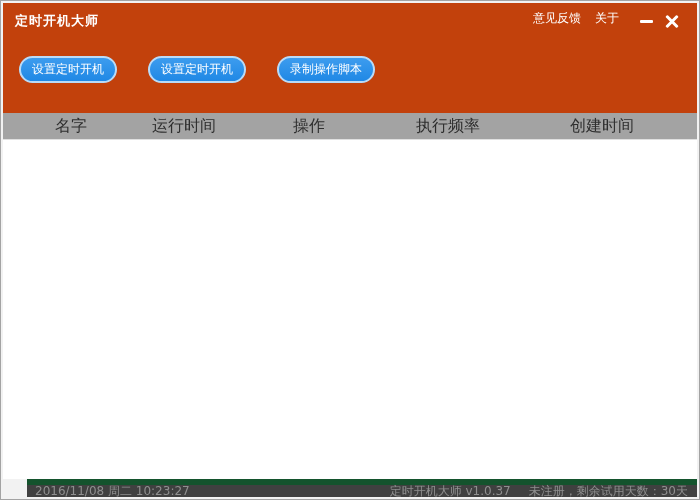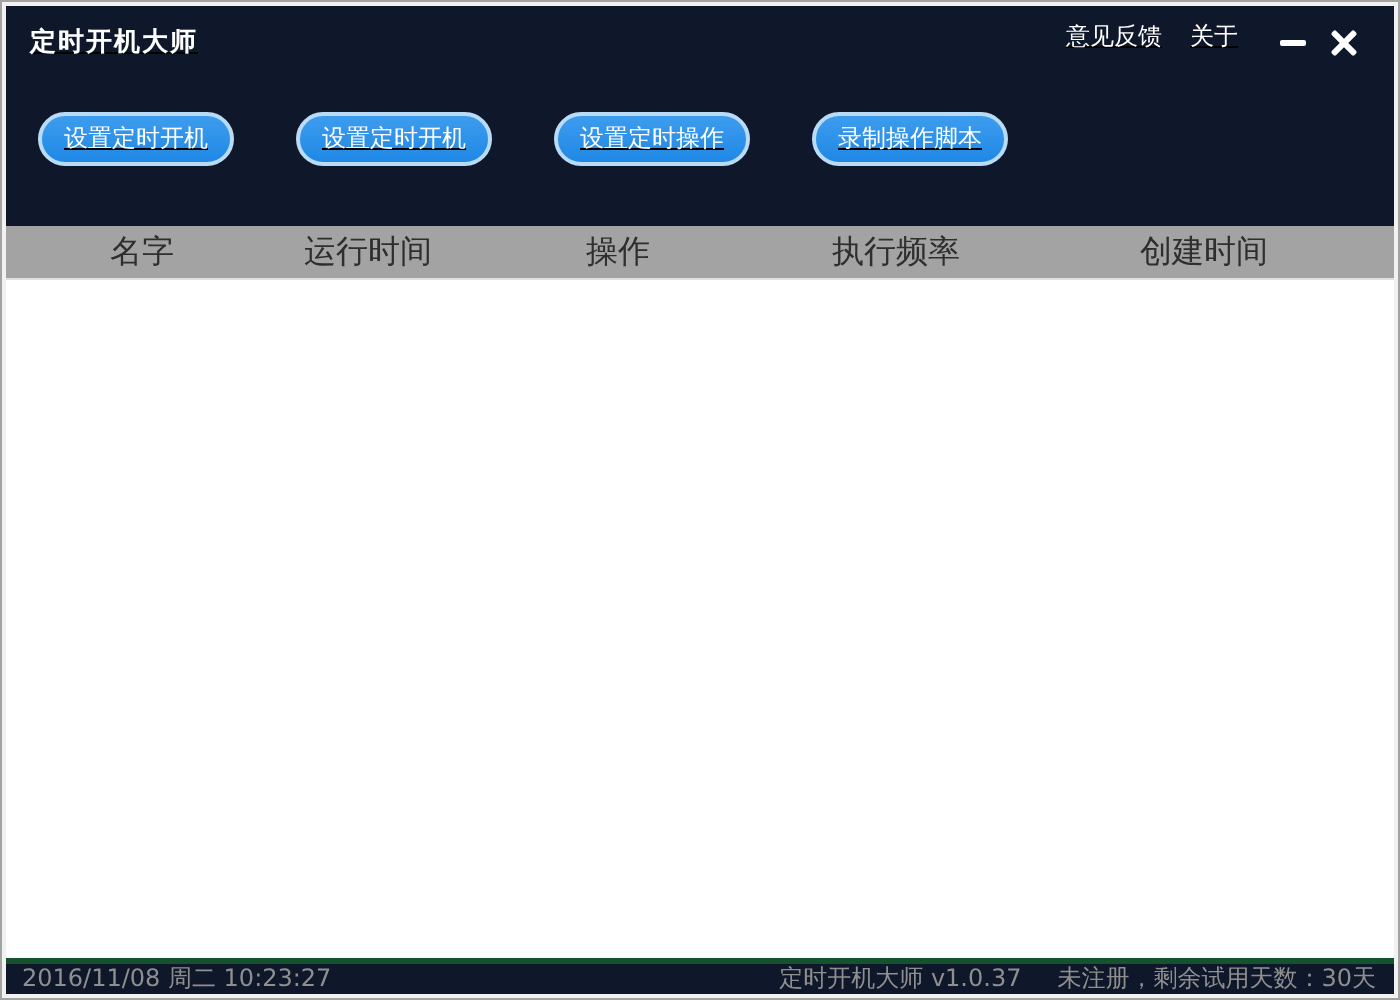--- a/index.html
+++ b/index.html
@@ -11,23 +11,22 @@
     overflow: hidden;
   }
   .window {
     position: absolute; inset: 0;
     border: 1px solid #a3a3a3;
     background: #f2f2f2;
     padding: 2px;
     display: flex; flex-direction: column;
   }
   .blue-top {
-    background: #0f172a;
+    background: #c2410c;
     flex: 0 0 auto;
-    text-decoration: underline;
   }
   .titlebar {
     height: 36px;
     display: flex; align-items: center;
     padding: 0 12px 0 12px;
     color: #ffffff;
   }
   .window-title {
     font-size: 13px; font-weight: bold; letter-spacing: 1px;
   }
@@ -85,26 +84,27 @@
     flex: 0 0 auto;
   }
   .table-header .col { text-align: center; cursor: default; }
   .list-area {
     flex: 1 1 auto;
     background: #ffffff;
   }
   .statusbar {
     flex: 0 0 auto;
     height: 18px;
-    background: #0f172a;
-    border-top: 3px solid #14532d;
+    background: #404040;
+    border-top: 6px solid #14532d;
     display: flex; align-items: center;
     font-size: 12px; color: #8f8f8f;
     padding: 0 9px 0 8px;
     white-space: nowrap;
+    margin-left: 24px;
   }
   .statusbar-right {
     margin-left: auto;
     display: flex; align-items: flex-start; gap: 18px;
   }
 </style>
 </head>
 <body>
 
 <div class="window">
@@ -118,21 +118,20 @@
           <span class="minimize-glyph"></span>
         </div>
         <div class="win-btn">
           <span class="close-glyph"></span>
         </div>
       </div>
     </div>
     <div class="toolbar">
       <button class="pill-btn">设置定时开机</button>
       <button class="pill-btn">设置定时开机</button>
-      <button class="pill-btn">设置定时操作</button>
       <button class="pill-btn">录制操作脚本</button>
     </div>
   </div>
 
   <div class="table-header">
     <div class="col">名字</div>
     <div class="col">运行时间</div>
     <div class="col">操作</div>
     <div class="col">执行频率</div>
     <div class="col">创建时间</div>

